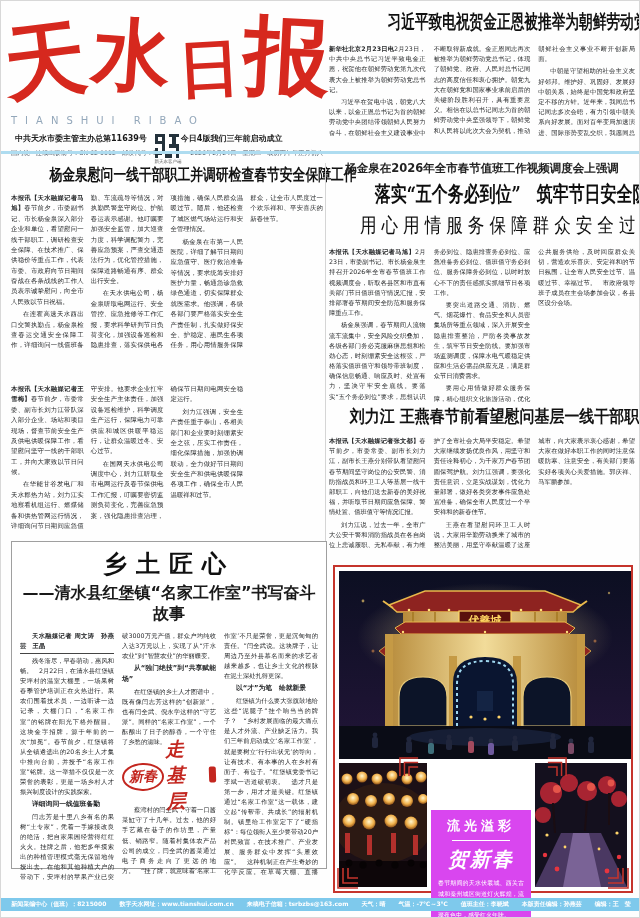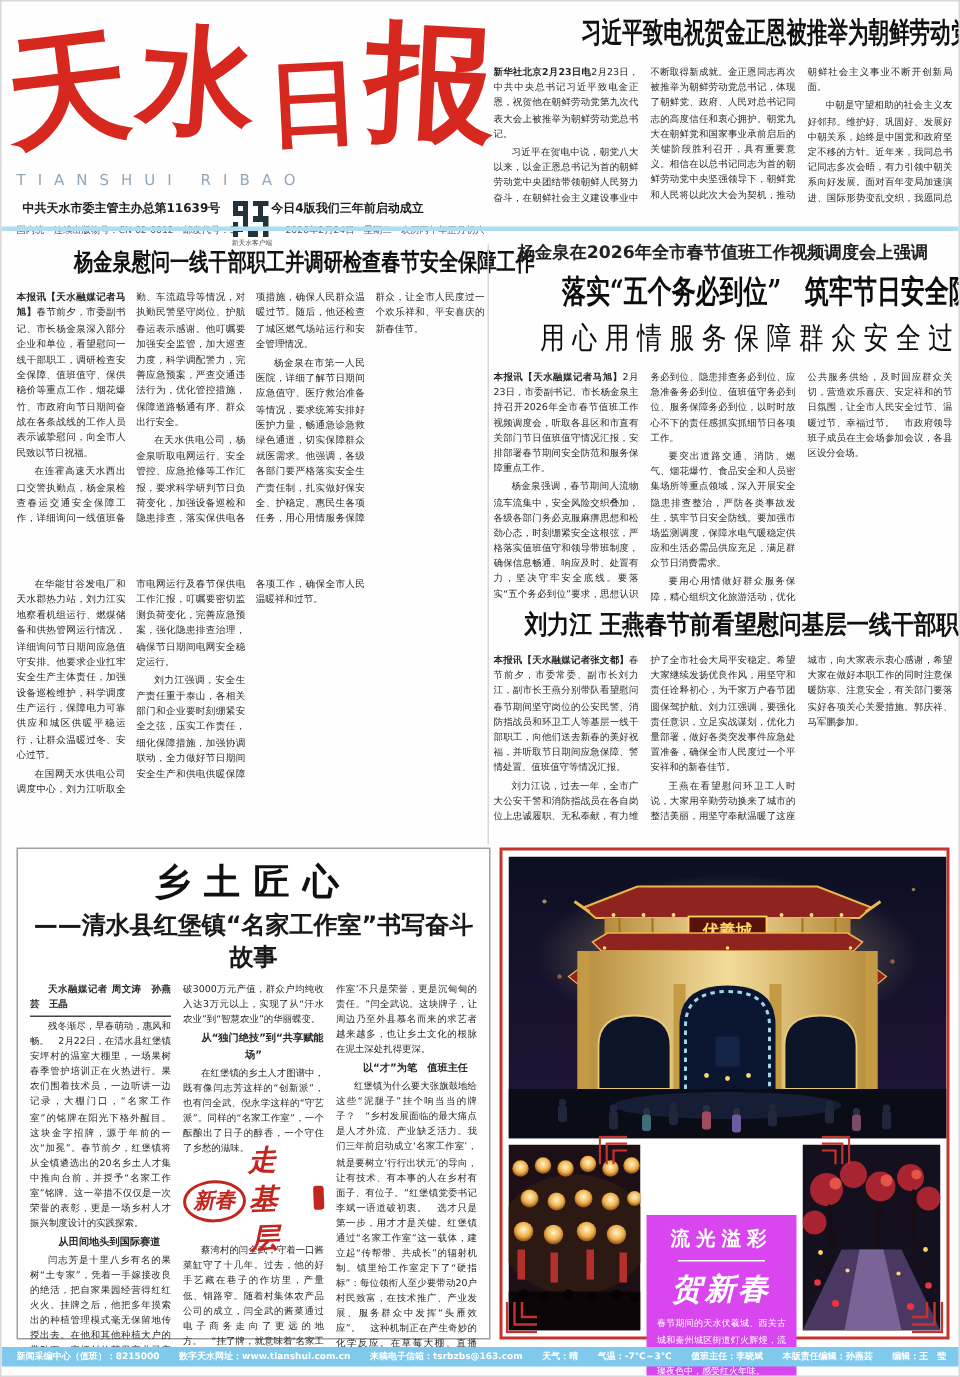--- a/index.html
+++ b/index.html
@@ -49,29 +49,29 @@
   .hl-serif{font-family:"DejaVu Serif","Liberation Serif",serif;font-weight:bold;color:#0d0d0d;}
   #meeting-h1{font-size:21px;margin-top:4px;}
   #meeting-h2{font-size:20px;font-weight:normal;letter-spacing:6px;margin-top:4px;}
   #art-meeting .body-cols{margin-top:8px;height:160px;column-count:3;}
   
   #art-liuwang{position:absolute;left:328px;top:404px;width:306px;}
   #art-liuwang .hl-sans{font-size:17px;}
   #art-liuwang .body-cols{margin-top:8px;height:120px;column-count:3;}
   #v-divider{position:absolute;left:324px;top:162px;width:1px;height:400px;background:#d5d5d5;}
   
-  #craft{position:absolute;left:10px;top:564px;width:316px;height:328px;border:1px solid #9f9f9f;
+  #craft{position:absolute;left:10px;top:540px;width:316px;height:328px;border:1px solid #9f9f9f;
          box-sizing:border-box;padding:6px 8px;background:#fff;}
   #craft-title{text-align:center;font-size:24px;font-weight:bold;letter-spacing:9px;color:#101010;}
   #craft-sub{text-align:center;font-size:16px;font-weight:bold;margin-top:3px;color:#191919;}
   #craft-body{margin-top:6px;height:252px;column-count:3;column-gap:8px;column-fill:auto;overflow:hidden;
               font-size:6.3px;line-height:1.6;text-align:justify;color:#26282a;}
   #craft-body p{margin:0 0 2px;text-indent:12px;}
   .craft-by{font-weight:bold;border-bottom:1px solid #444;padding-bottom:2px;margin-bottom:3px;text-indent:0;}
-  .craft-h{font-weight:bold;text-align:center;font-size:6.8px;margin:3px 0;break-after:avoid;}
+  .craft-h{font-weight:bold;font-size:6.8px;margin:3px 0;break-after:avoid;}
   
   #nc-banner{break-inside:avoid;height:50px;display:flex;align-items:center;justify-content:center;
              transform:rotate(-2deg);margin:4px 0;}
   #nc-oval{border:2px solid #c3261f;border-radius:50%;padding:3px 5px;color:#c3261f;
            font:italic bold 14px "DejaVu Serif",serif;white-space:nowrap;}
   #nc-rest{color:#c3261f;font:italic bold 19px "DejaVu Serif",serif;margin-left:2px;letter-spacing:1px;}
   #nc-seal{width:11px;height:16px;background:#c3261f;border-radius:2px;margin-left:3px;}
   
   #photo-frame{position:absolute;left:332px;top:564px;width:300px;height:328px;box-sizing:border-box;
                border:2px solid #c5342c;background:#fff;padding:4px;}
@@ -134,29 +134,30 @@
     <div class="body-cols">
       <p class="noindent"><b class="lead">新华社北京2月23日电</b><span>2月23日，中共中央总书记习近平致电金正恩，祝贺他在朝鲜劳动党第九次代表大会上被推举为朝鲜劳动党总书记。</span></p>
       <p>习近平在贺电中说，朝党八大以来，以金正恩总书记为首的朝鲜劳动党中央团结带领朝鲜人民努力奋斗，在朝鲜社会主义建设事业中不断取得新成就。金正恩同志再次被推举为朝鲜劳动党总书记，体现了朝鲜党、政府、人民对总书记同志的高度信任和衷心拥护。朝党九大在朝鲜党和国家事业承前启后的关键阶段胜利召开，具有重要意义。相信在以总书记同志为首的朝鲜劳动党中央坚强领导下，朝鲜党和人民将以此次大会为契机，推动朝鲜社会主义事业不断开创新局面。</p>
       <p>中朝是守望相助的社会主义友好邻邦。维护好、巩固好、发展好中朝关系，始终是中国党和政府坚定不移的方针。近年来，我同总书记同志多次会晤，有力引领中朝关系向好发展。面对百年变局加速演进、国际形势变乱交织，我愿同总书记同志一道，指导双方有关部门和地方落实好我们达成的重要共识，谱写中朝友谊崭新篇章，服务两国社会主义建设事业，增进两国人民福祉和友谊，为促进地区乃至世界和平稳定和发展繁荣作出积极贡献。</p>
     </div>
   </div>
 
   <div id="art-visit">
     <div class="headline-wrap"><span class="hl-sans sx" style="transform:scaleX(.8)">杨金泉慰问一线干部职工并调研检查春节安全保障工作</span></div>
     <div class="body-cols">
-      <p class="noindent"><b class="lead">本报讯【天水融媒记者马旭】</b><span>春节前夕，市委副书记、市长杨金泉深入部分企业和单位，看望慰问一线干部职工，调研检查安全保障、值班值守、保供稳价等重点工作，烟花爆竹、市政府向节日期间奋战在各条战线的工作人员表示诚挚慰问，向全市人民致以节日祝福。</span></p>
+      <p class="noindent"><b class="lead">本报讯【天水融媒记者马旭】</b><span>春节前夕，市委副书记、市长杨金泉深入部分企业和单位，看望慰问一线干部职工，调研检查安全保障、在技术推广、保供稳价等重点工作，代表市委、市政府向节日期间奋战在各条战线的工作人员表示诚挚慰问，向全市人民致以节日祝福。</span></p>
       <p>在连霍高速天水西出口交警执勤点，杨金泉检查春运交通安全保障工作，详细询问一线值班备勤、车流疏导等情况，对执勤民警坚守岗位、护航春运表示感谢。他叮嘱要加强安全监管，加大巡查力度，科学调配警力，完善应急预案，严查交通违法行为，优化管控措施，保障道路畅通有序、群众出行安全。</p>
       <p>在天水供电公司，杨金泉听取电网运行、安全管控、应急抢修等工作汇报，要求科学研判节日负荷变化，加强设备巡检和隐患排查，落实保供电各项措施，确保人民群众温暖过节。随后，他还检查了城区燃气场站运行和安全管理情况。</p>
       <p>杨金泉在市第一人民医院，详细了解节日期间应急值守、医疗救治准备等情况，要求统筹安排好医护力量，畅通急诊急救绿色通道，切实保障群众就医需求。他强调，各级各部门要严格落实安全生产责任制，扎实做好保安全、护稳定、惠民生各项任务，用心用情服务保障群众，让全市人民度过一个欢乐祥和、平安喜庆的新春佳节。</p>
     </div>
   </div>
 
   <div id="art-liu1">
     <div class="body-cols">
+      <p class="noindent"><b class="lead">本报讯【天水融媒记者王雪梅】</b><span>春节前夕，市委常委、副市长刘力江带队深入部分企业、场站和项目现场，督查节前安全生产及供电供暖保障工作，看望慰问坚守一线的干部职工，并向大家致以节日问候。</span></p>
       <p>在华能甘谷发电厂和天水郡热力站，刘力江实地察看机组运行、燃煤储备和供热管网运行情况，详细询问节日期间应急值守安排。他要求企业扛牢安全生产主体责任，加强设备巡检维护，科学调度生产运行，保障电力可靠供应和城区供暖平稳运行，让群众温暖过冬、安心过节。</p>
       <p>在国网天水供电公司调度中心，刘力江听取全市电网运行及春节保供电工作汇报，叮嘱要密切监测负荷变化，完善应急预案，强化隐患排查治理，确保节日期间电网安全稳定运行。</p>
       <p>刘力江强调，安全生产责任重于泰山，各相关部门和企业要时刻绷紧安全之弦，压实工作责任，细化保障措施，加强协调联动，全力做好节日期间安全生产和供电供暖保障各项工作，确保全市人民温暖祥和过节。</p>
     </div>
   </div>
 
   <div id="art-meeting">
     <div class="kicker">杨金泉在2026年全市春节值班工作视频调度会上强调</div>
     <div class="headline-wrap"><span id="meeting-h1" class="hl-serif sx" style="transform:scaleX(.76)">落实“五个务必到位”　筑牢节日安全防线</span></div>
     <div class="headline-wrap"><span id="meeting-h2" class="hl-serif sx" style="transform:scaleX(.83)">用心用情服务保障群众安全过节</span></div>
@@ -178,31 +179,31 @@
   </div>
 
   <div id="v-divider"></div>
 
   <div id="craft">
     <div id="craft-title">乡土匠心</div>
     <div id="craft-sub">——清水县红堡镇“名家工作室”书写奋斗故事</div>
     <div id="craft-body">
       <p class="craft-by">天水融媒记者 周文涛　孙燕芸　王晶</p>
       <p>残冬渐尽，早春萌动，惠风和畅。　2月22日，在清水县红堡镇安坪村的温室大棚里，一场果树春季管护培训正在火热进行。果农们围着技术员，一边听讲一边记录，大棚门口，“名家工作室”的铭牌在阳光下格外醒目。　这块金字招牌，源于年前的一次“加冕”。春节前夕，红堡镇将从全镇遴选出的20名乡土人才集中推向台前，并授予“名家工作室”铭牌。这一举措不仅仅是一次荣誉的表彰，更是一场乡村人才振兴制度设计的实践探索。</p>
-      <p class="craft-h">从田间地头到国际赛道</p>
+      <p class="craft-h">详细询问一线值班备勤</p>
       <p>闫志芳是十里八乡有名的果树“土专家”，凭着一手嫁接改良的绝活，把自家果园经营得红红火火。挂牌之后，他把多年摸索出的种植管理模式毫无保留地传授出去。在他和其他种植大户的带动下，安坪村的苹果产业已突破3000万元产值，群众户均纯收入达3万元以上，实现了从“汗水农业”到“智慧农业”的华丽蝶变。</p>
       <p class="craft-h">从“独门绝技”到“共享赋能场”</p>
       <p>在红堡镇的乡土人才图谱中，既有像闫志芳这样的“创新派”，也有闫全武、倪永学这样的“守艺派”。同样的“名家工作室”，一个酝酿出了日子的醇香，一个守住了乡愁的滋味。</p>
       <div id="nc-banner">
         <span id="nc-oval"><span>新春</span></span>
         <span id="nc-rest">走基层</span>
         <span id="nc-seal"></span>
       </div>
       <p>蔡湾村的闫全武，守着一口酱菜缸守了十几年。过去，他的好手艺藏在巷子的作坊里，产量低、销路窄。随着村集体农产品公司的成立，闫全武的酱菜通过电子商务走向了更远的地方。　“挂了牌，就意味着‘名家工作室’不只是荣誉，更是沉甸甸的责任。”闫全武说。这块牌子，让周边乃至外县慕名而来的求艺者越来越多，也让乡土文化的根脉在泥土深处扎得更深。</p>
-      <p class="craft-h">以“才”为笔　值班主任</p>
+      <p class="craft-h">以“才”为笔　绘就新景</p>
       <p>红堡镇为什么要大张旗鼓地给这些“泥腿子”挂个响当当的牌子？　“乡村发展面临的最大痛点是人才外流、产业缺乏活力。我们三年前启动成立‘名家工作室’，就是要树立‘行行出状元’的导向，让有技术、有本事的人在乡村有面子、有位子。”红堡镇党委书记李斌一语道破初衷。　选才只是第一步，用才才是关键。红堡镇通过“名家工作室”这一载体，建立起“传帮带、共成长”的辐射机制。镇里给工作室定下了“硬指标”：每位领衔人至少要带动20户村民致富，在技术推广、产业发展、服务群众中发挥“头雁效应”。　这种机制正在产生奇妙的化学反应。在草莓大棚、直播间、乡村诊所，一个个“工作室”正成为一个个微型孵化器，源源不断地输出技术、经验和信心，让人才的回归与成长成就乡土振兴的美好图景。</p>
     </div>
   </div>
 
   <div id="photo-frame">
 
     <div id="photo-main">
       <svg viewBox="0 0 292 188" width="292" height="188" preserveAspectRatio="none">
         <defs>
           <linearGradient id="sky" x1="0" y1="0" x2="0" y2="1">

